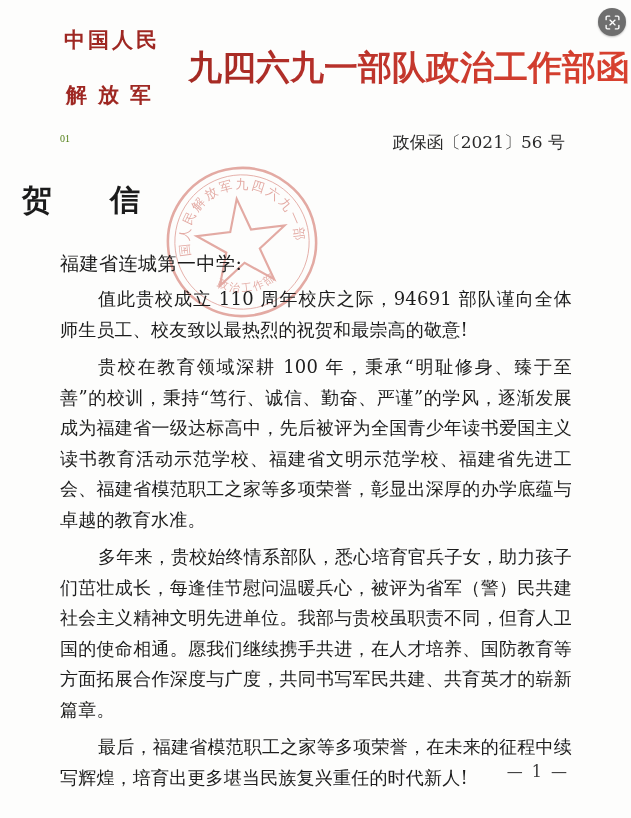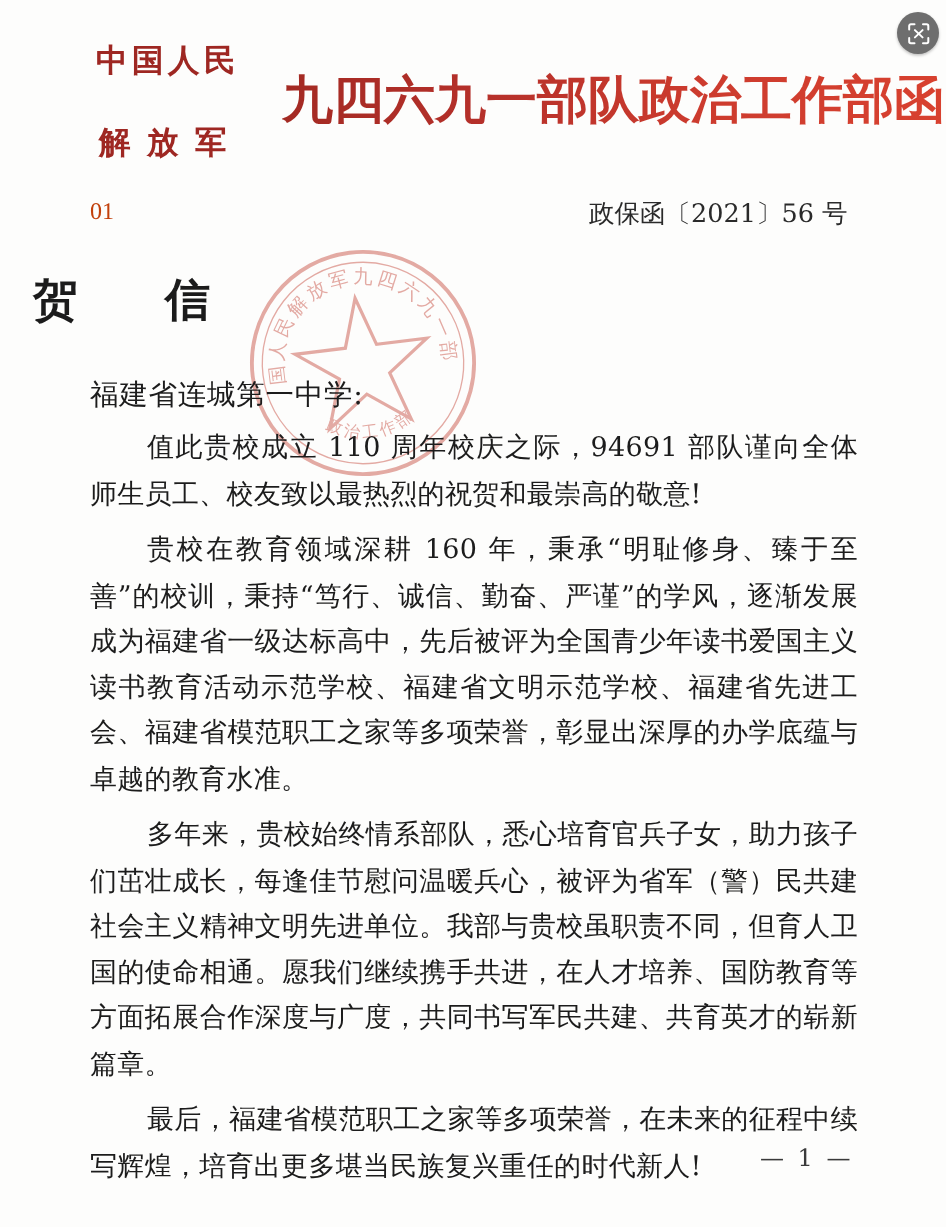--- a/index.html
+++ b/index.html
@@ -87,22 +87,22 @@
     top: 131px;
     left: 0;
     width: 631px;
     height: 26px;
   }
   #folio {
     position: absolute;
     left: 60px;
     top: 2px;
     font-family: "Liberation Serif", serif;
-    font-size: 16px;
-    color: #c2410c;
+    font-size: 10px;
+    color: #4d7c0f;
   }
   #docnum {
     position: absolute;
     right: 66px;
     top: 0;
     font-family: "DejaVu Serif", "Liberation Serif", serif;
     font-size: 17px;
     color: #2a2a2a;
     white-space: nowrap;
   }
@@ -215,20 +215,20 @@
     <text font-family="DejaVu Serif, serif" font-size="11" fill="#c0392b" letter-spacing="2">
       <textPath href="#sealArcBot" startOffset="50%" text-anchor="middle">政治工作部</textPath>
     </text>
   </svg>
 
   <div id="title">贺　信</div>
 
   <div id="body">
     <div class="salutation">福建省连城第一中学:</div>
     <p class="para">值此贵校成立 110 周年校庆之际，94691 部队谨向全体师生员工、校友致以最热烈的祝贺和最崇高的敬意!</p>
-    <p class="para">贵校在教育领域深耕 160 年，秉承“明耻修身、臻于至善”的校训，秉持“笃行、诚信、勤奋、严谨”的学风，逐渐发展成为福建省一级达标高中，先后被评为全国青少年读书爱国主义读书教育活动示范学校、福建省文明示范学校、福建省先进工会、福建省模范职工之家等多项荣誉，彰显出深厚的办学底蕴与卓越的教育水准。</p>
+    <p class="para">贵校在教育领域深耕 100 年，秉承“明耻修身、臻于至善”的校训，秉持“笃行、诚信、勤奋、严谨”的学风，逐渐发展成为福建省一级达标高中，先后被评为全国青少年读书爱国主义读书教育活动示范学校、福建省文明示范学校、福建省先进工会、福建省模范职工之家等多项荣誉，彰显出深厚的办学底蕴与卓越的教育水准。</p>
     <p class="para">多年来，贵校始终情系部队，悉心培育官兵子女，助力孩子们茁壮成长，每逢佳节慰问温暖兵心，被评为省军（警）民共建社会主义精神文明先进单位。我部与贵校虽职责不同，但育人卫国的使命相通。愿我们继续携手共进，在人才培养、国防教育等方面拓展合作深度与广度，共同书写军民共建、共育英才的崭新篇章。</p>
     <p class="para">最后，福建省模范职工之家等多项荣誉，在未来的征程中续写辉煌，培育出更多堪当民族复兴重任的时代新人!</p>
   </div>
 
   <div id="pagenum">— 1 —</div>
 
 </div>
 
 </body></html>

